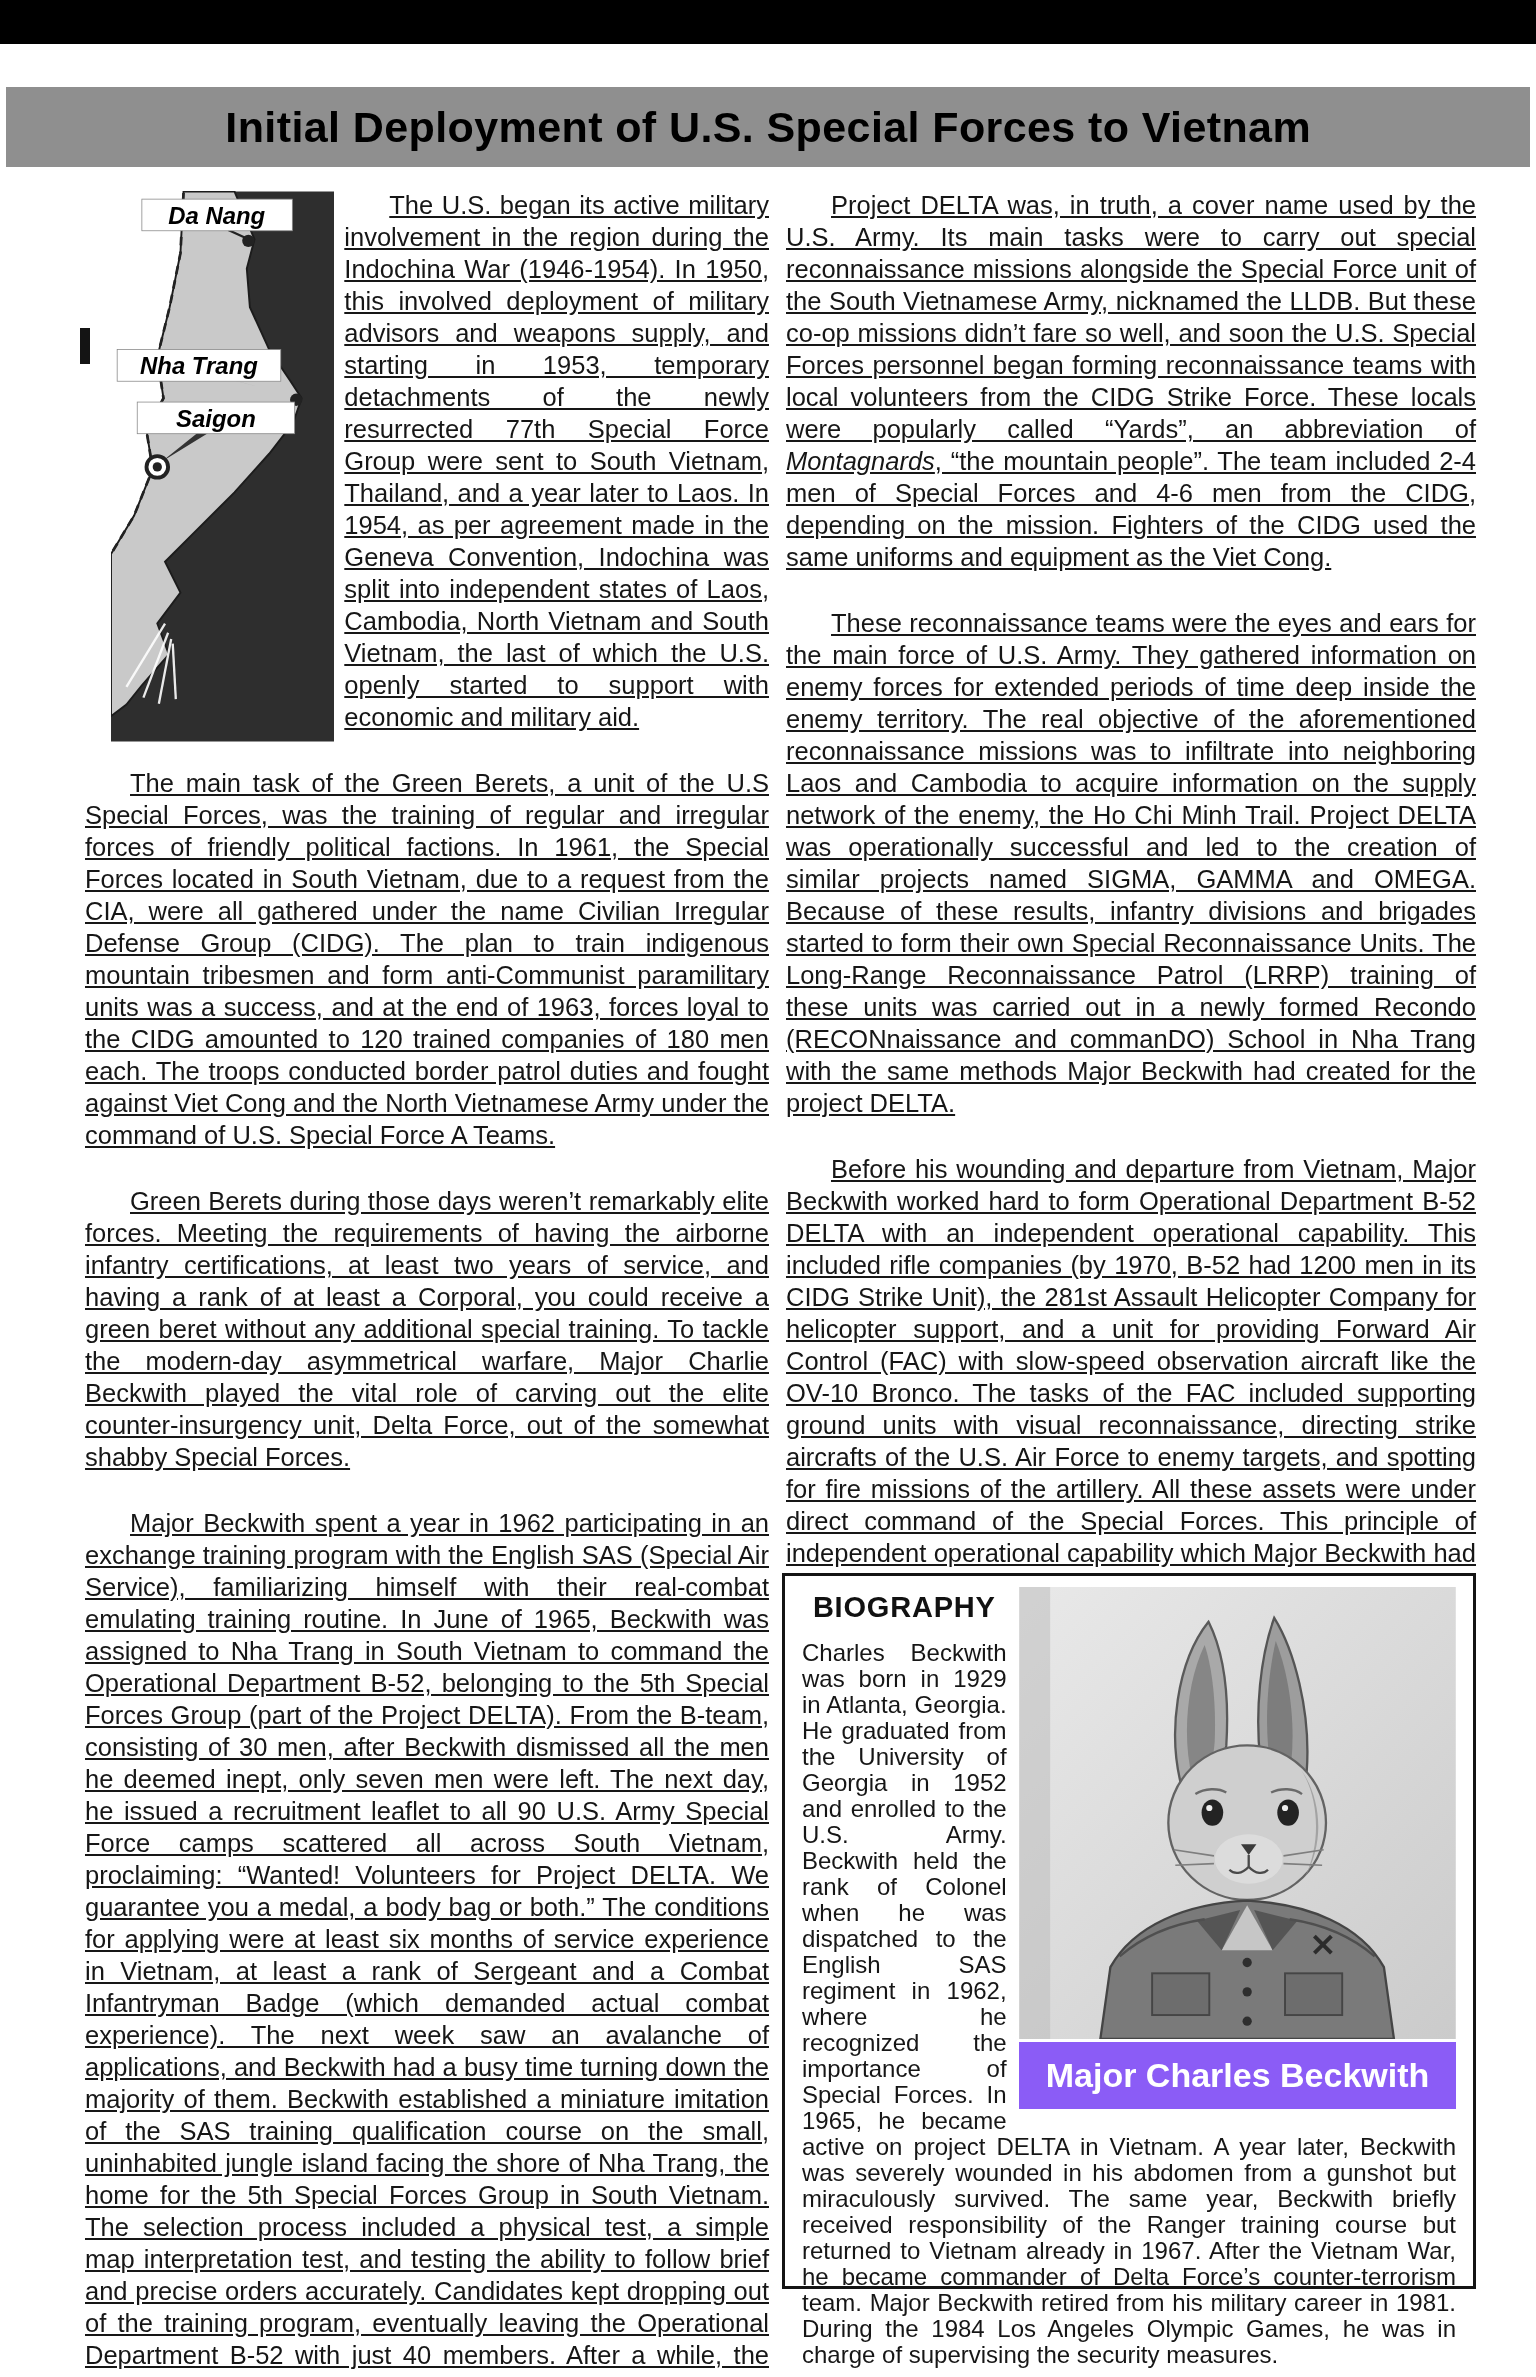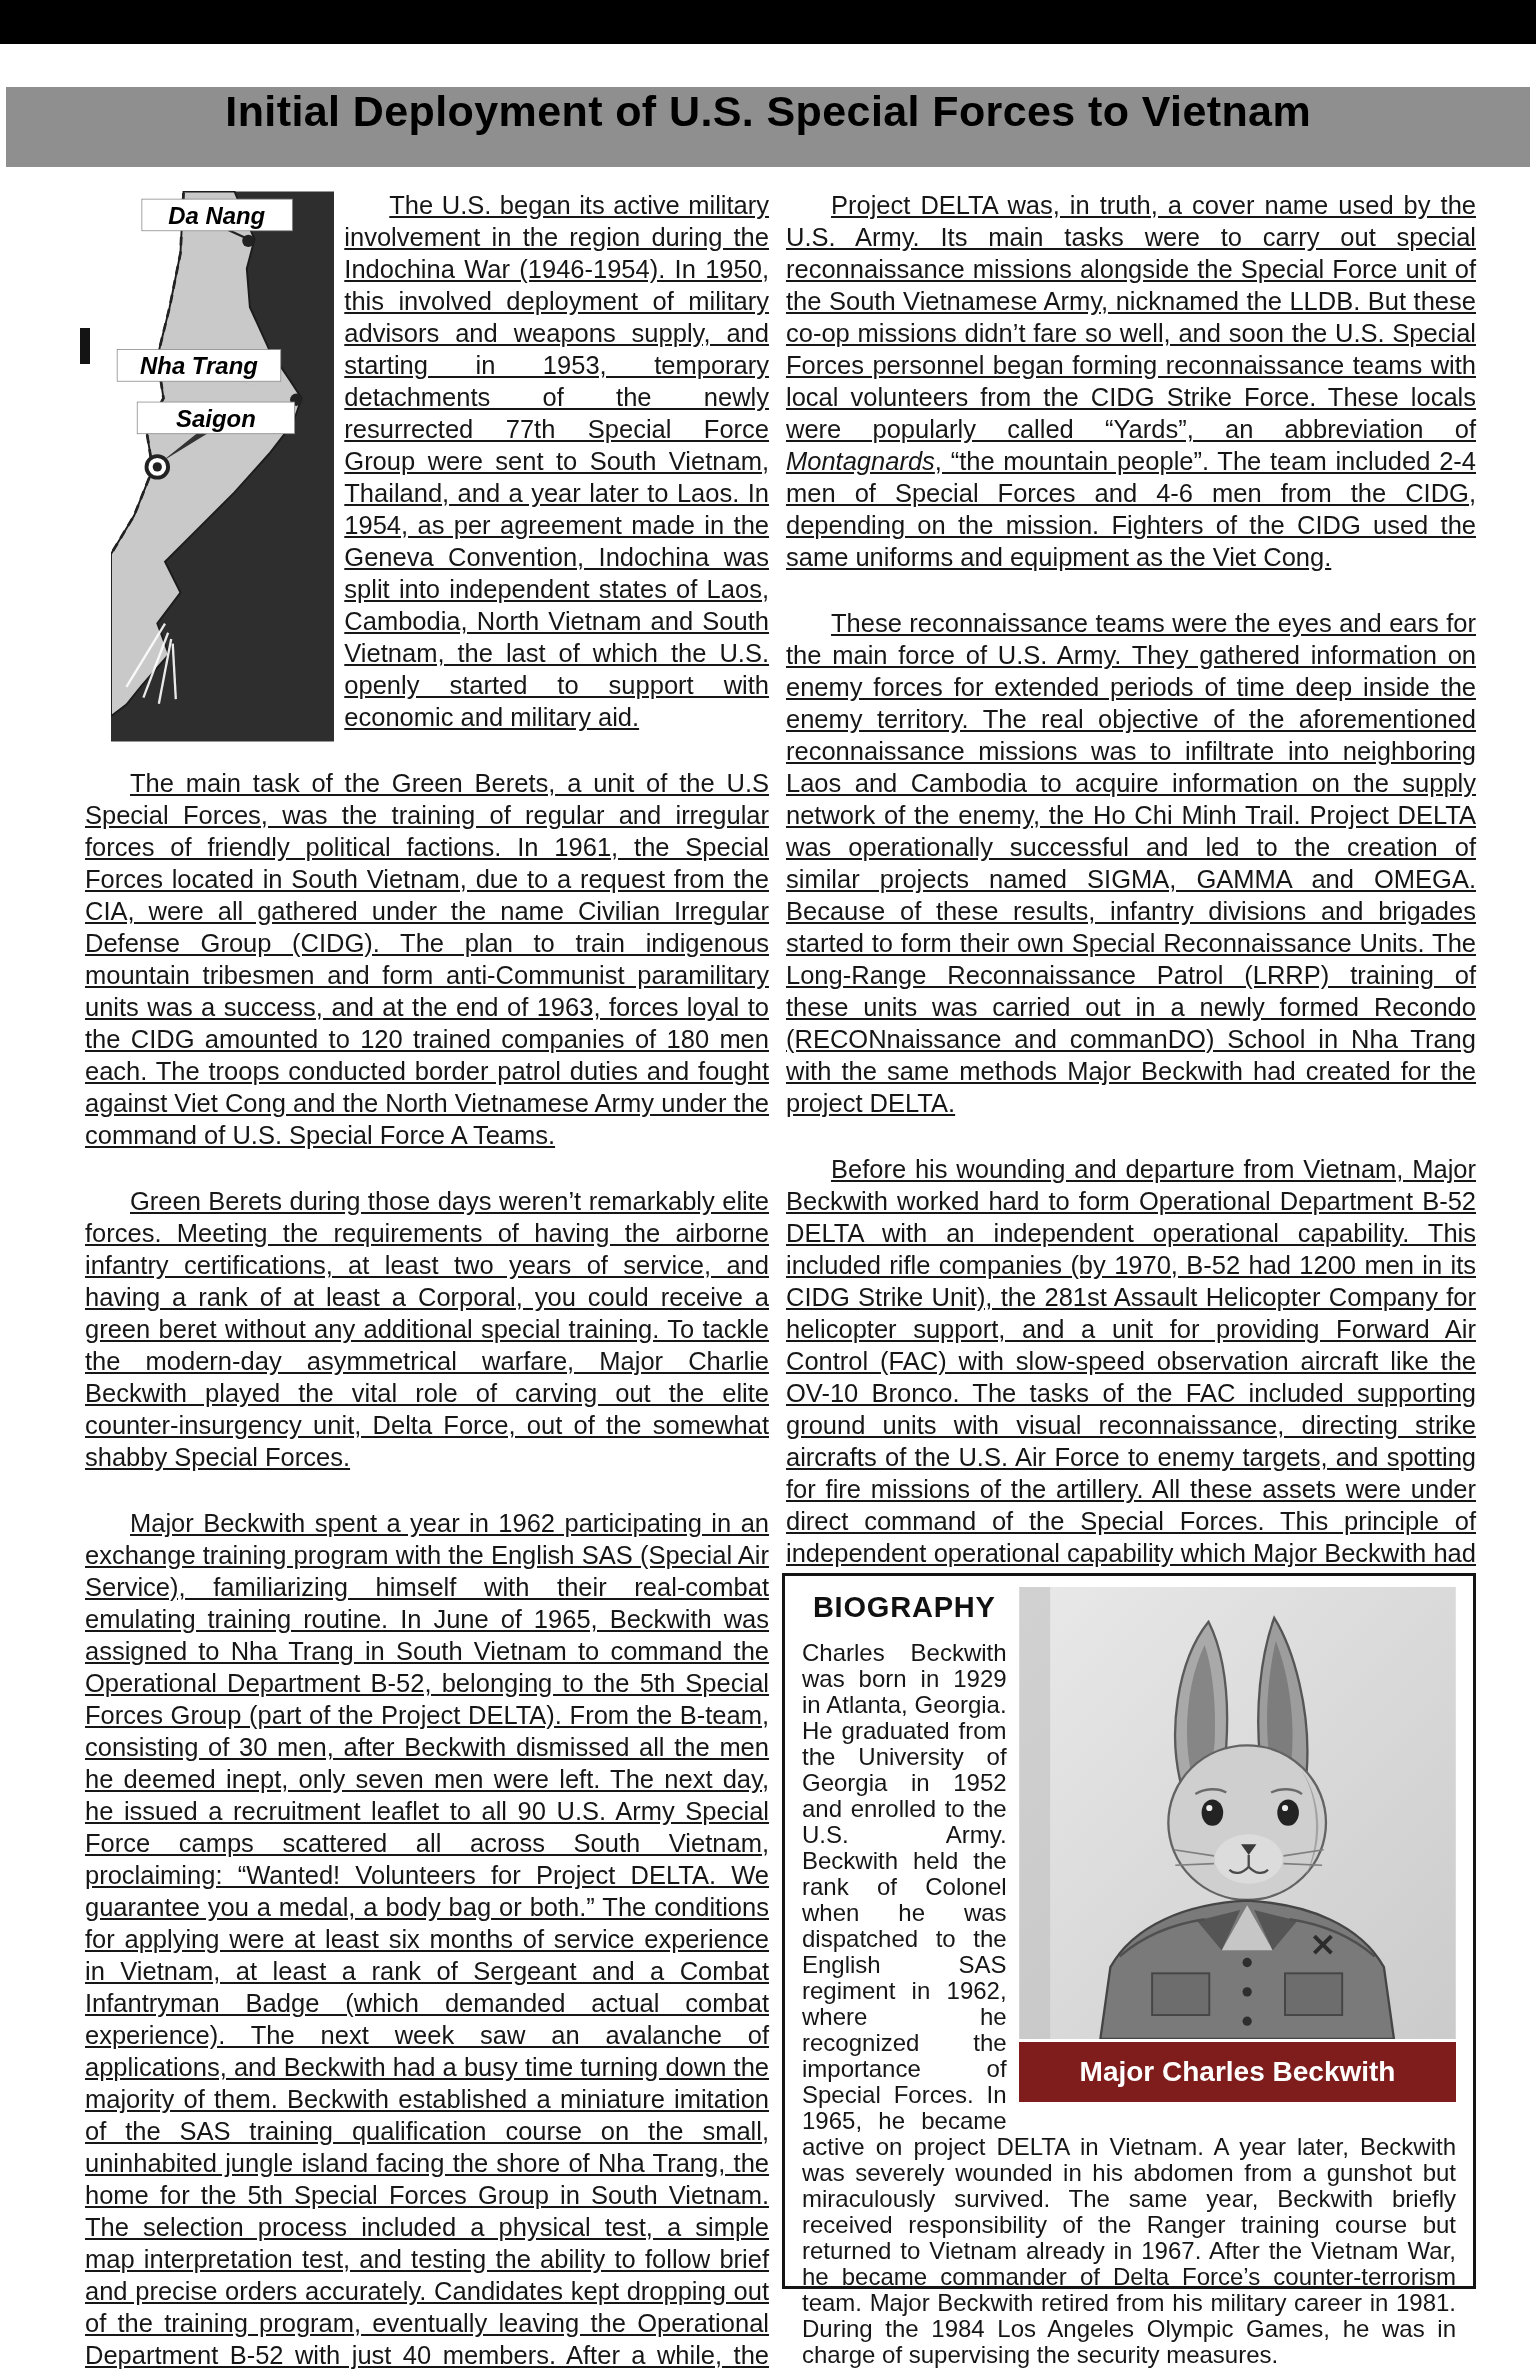--- a/index.html
+++ b/index.html
@@ -3,21 +3,21 @@
 <meta charset="utf-8">
 <style>
   html,body { margin:0; padding:0; }
   body {
     width:1536px; height:2377px; position:relative; overflow:hidden;
     background:#ffffff; font-family:"Liberation Sans", sans-serif; color:#1a1a1a;
   }
   .top-bar { position:absolute; left:0; top:0; width:1536px; height:44px; background:#000; }
   .title-bar {
     position:absolute; left:6.2px; top:87px; width:1524px; height:80px;
-    background:#8f8f8f; display:flex; justify-content:center;
+    background:#8f8f8f; display:flex; align-items:center; justify-content:center;
   }
   .title-bar h1 { margin:0; font-size:43px; font-weight:bold; color:#000; letter-spacing:0.4px; }
 
   .col { position:absolute; top:189px; }
   .col-1 { left:85px; width:684px; }
   .col-2 { left:786px; width:690px; }
 
   p.body-text {
     font-size:25.5px; line-height:32px; text-align:justify; margin:0 0 34px 0;
     text-indent:45px; color:#161616;text-decoration:underline;
@@ -33,23 +33,23 @@
   .bio-box {
     position:absolute; left:782px; top:1573px; width:694px; height:716px;
     border:3.9px solid #141414; background:#fff; box-sizing:border-box; padding:10.8px 17px;
   }
   .bio-heading {
     font-size:29px; font-weight:bold; margin:4.6px 0 15.5px 0; text-align:center; color:#111;
     letter-spacing:0.8px;
   }
   figure.bio-figure { float:right; width:437px; margin:0 0 18.6px 12.4px; padding:0; }
   .bio-caption {
-    width:437px; height:60px; background:#7f1d1d; color:#ffffff;
+    width:437px; height:67px; background:#8b5cf6; color:#ffffff;
     display:flex; align-items:center; justify-content:center;
-    font-weight:bold; font-size:28px;
+    font-weight:bold; font-size:34px;
   }
   p.bio-text { font-size:24px; line-height:26px; text-align:justify; margin:0; color:#161616; }
 
   svg text.map-label { font-family:"Liberation Sans", sans-serif; font-weight:bold; font-size:31px; fill:#000; }
 </style>
 </head>
 <body>
 
 <div class="top-bar"></div>
 

